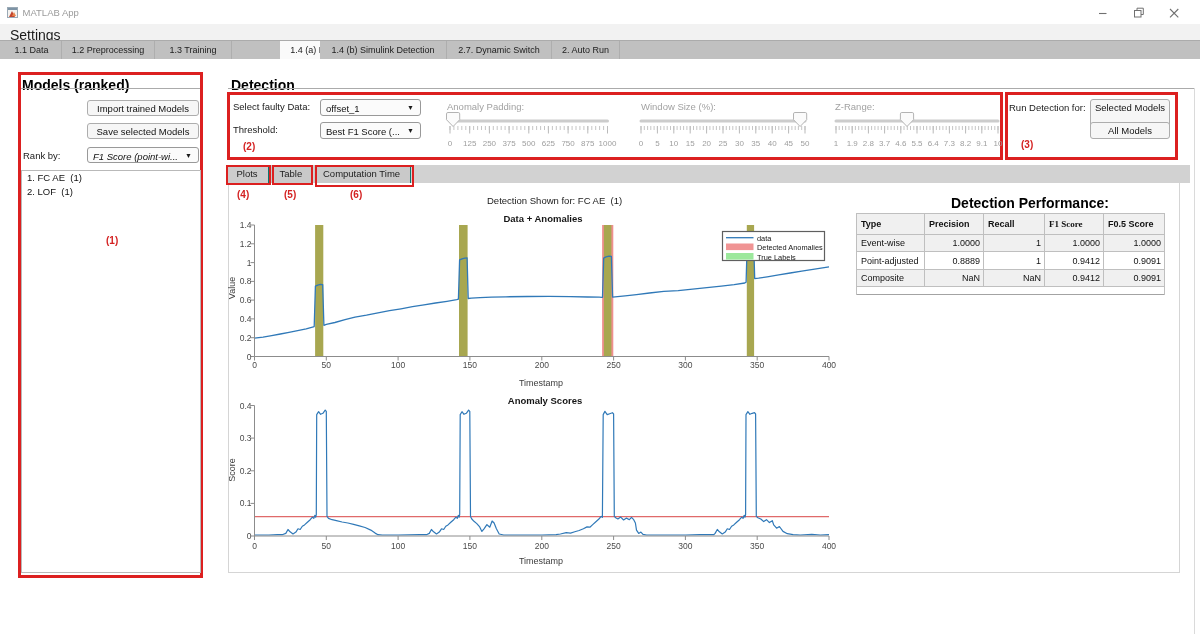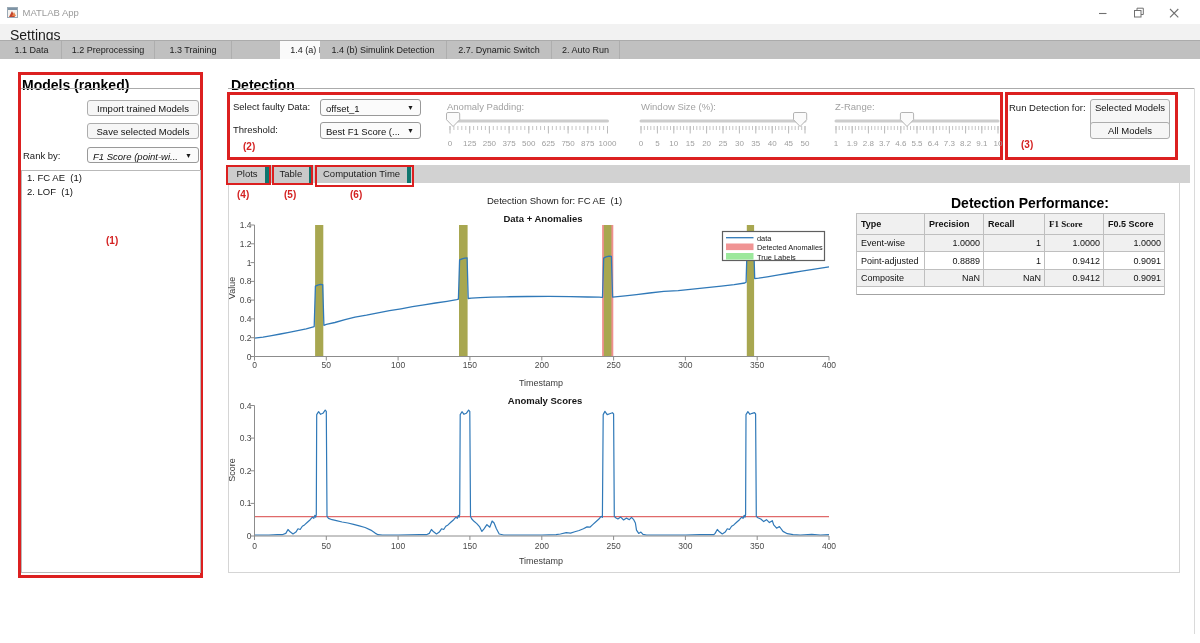--- a/index.html
+++ b/index.html
@@ -30,21 +30,21 @@
 .dd { position:absolute; background:#fbfbfb; border:1px solid #999999; border-radius:3px;
   font-size:9.5px; color:#111; }
 .dd .txt { position:absolute; left:5px; top:3px; }
 .dd .arr { position:absolute; right:6px; top:4px; font-size:7px; color:#1a1a1a; }
 .lbl { position:absolute; font-size:9.5px; color:#1a1a1a; }
 .dlbl { position:absolute; font-size:9.5px; color:#a2a2a2; }
 #listbox { position:absolute; left:21px; top:170px; width:180px; height:403px;
   background:#fff; border:1px solid #b9b9b9; }
 #listbox div { font-size:9.5px; color:#111; padding-left:5px; height:13.5px; line-height:13.5px; }
 #tabstrip2 { position:absolute; left:228px; top:165px; width:962px; height:18px; background:#d2d2d2; }
-.t2 { position:absolute; top:0; height:18px; background:#c9c9c9; border-right:4px solid #0f766e;
+.t2 { position:absolute; top:0; height:18px; background:#c9c9c9; border-right:1px solid #0f766e;
   font-size:9.5px; color:#1c1c1c; line-height:18px; }
 #tabpanel { position:absolute; left:228px; top:183px; width:952px; height:390px;
   border-left:1px solid #d5d5d5; border-right:1px solid #d5d5d5; border-bottom:1px solid #d5d5d5; background:#fff; }
 table.perf { position:absolute; left:856px; top:213px; border-collapse:collapse; table-layout:fixed;
   font-size:9px; color:#111; background:#fff; border:1px solid #a3a3a3; }
 table.perf th { font-weight:bold; background:#f0f0f0; text-align:left; font-size:9px; }
 table.perf th, table.perf td { border:1px solid #bfbfbf; padding:0 4px; height:17.2px; overflow:hidden; white-space:nowrap; }
 table.perf th { height:21.3px; }
 table.perf td.num { text-align:right; padding-right:3px; }
 table.perf tr.alt td { background:#f0f0f0; }

